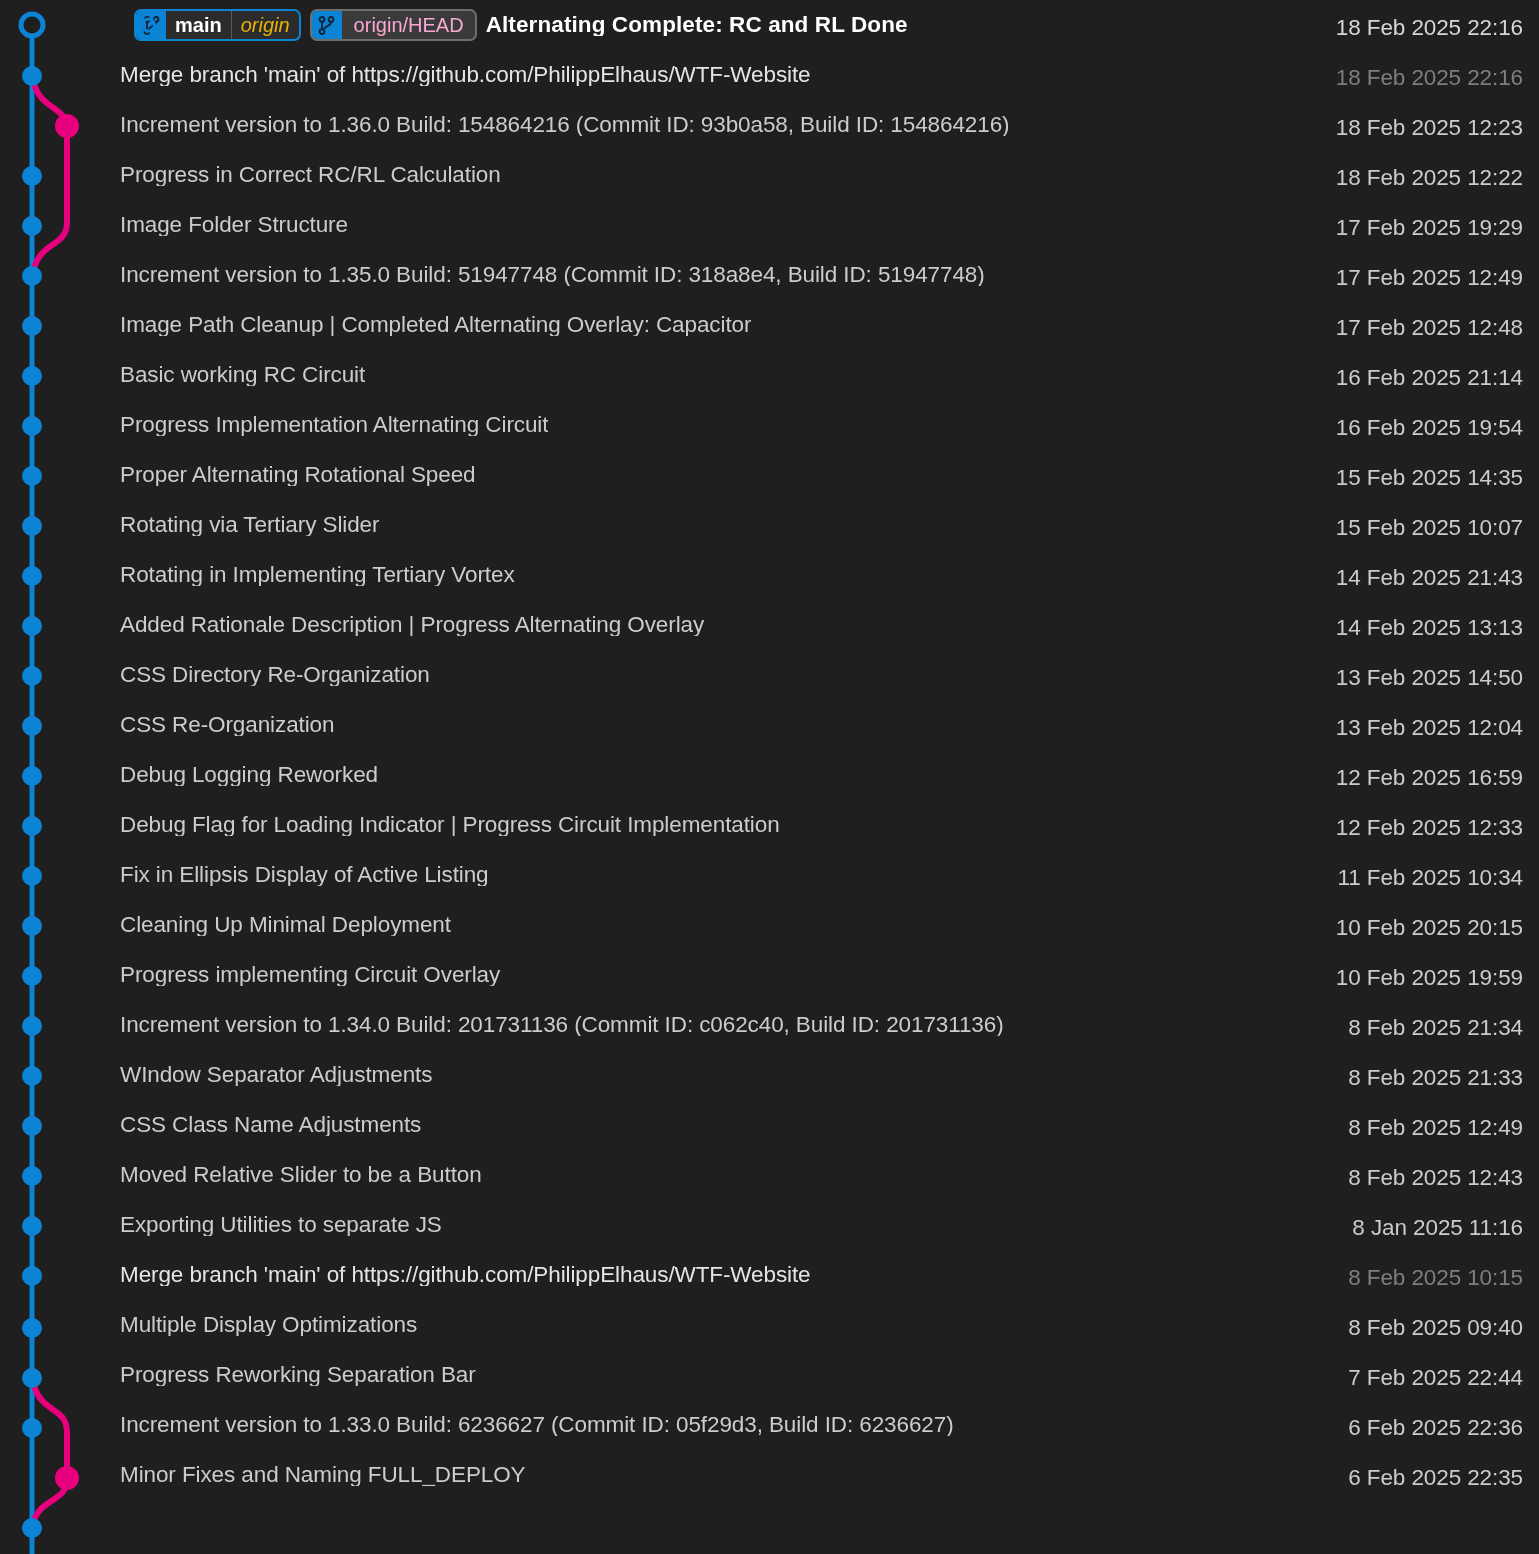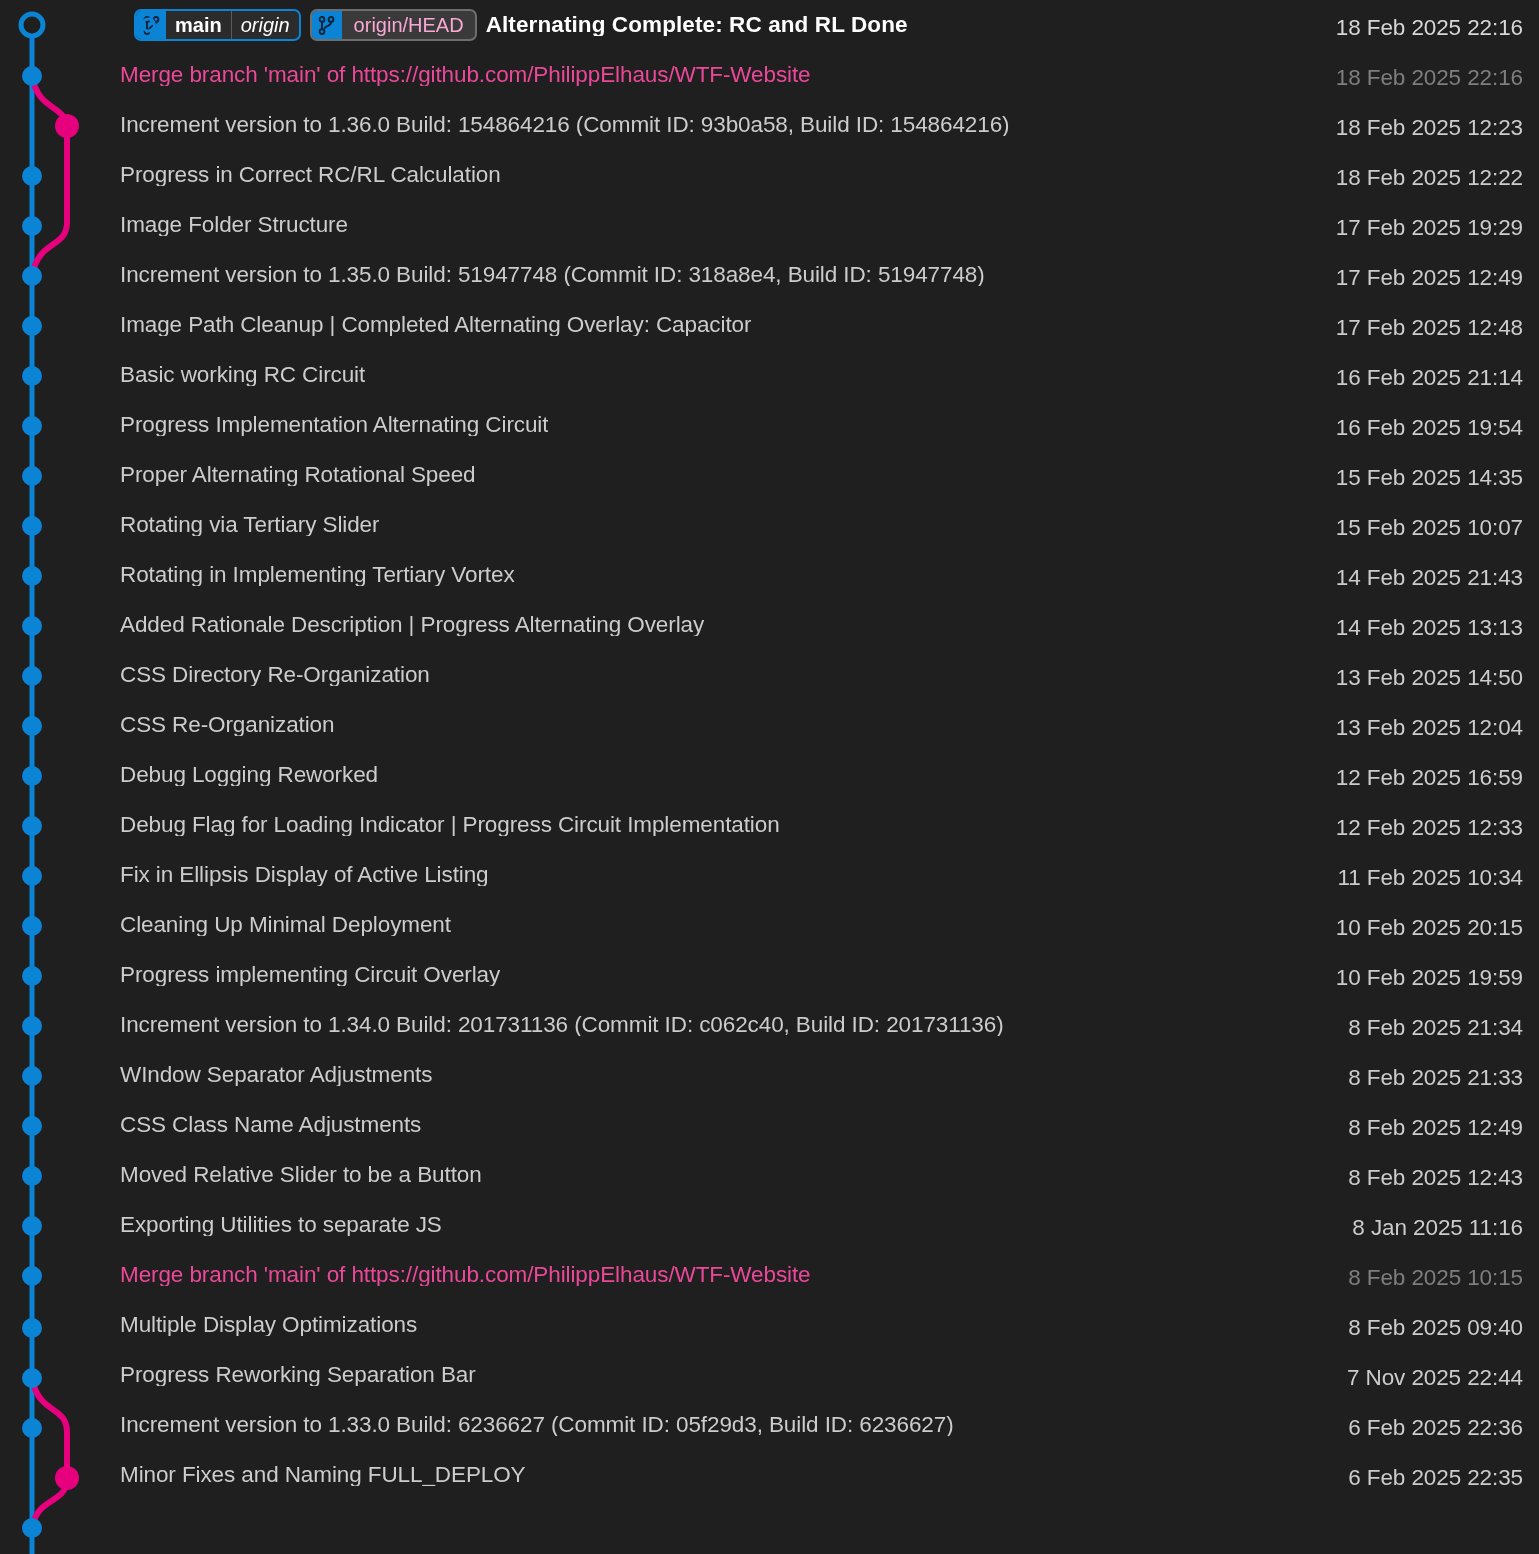--- a/index.html
+++ b/index.html
@@ -64,21 +64,21 @@
     white-space: nowrap;
     overflow: hidden;
     text-overflow: ellipsis;
     letter-spacing: -0.1px;
   }
   .commit-row.is-head .commit-subject {
     color: #ffffff;
     font-weight: bold;
     letter-spacing: 0.1px;
   }
-  .commit-row.is-merge .commit-subject { color: #ec4899; }
+  .commit-row.is-merge .commit-subject { color: #e5e5e5; }
 
   .commit-date {
     flex: 0 0 auto;
     width: 225px;
     text-align: right;
     font-size: 22.5px;
     line-height: 1;
     color: #cccccc;
     white-space: nowrap;
     letter-spacing: -0.1px;
@@ -130,21 +130,21 @@
   .ref-seg {
     display: flex;
     align-items: center;
     padding: 0 9px;
     color: #e6e6e6;
     white-space: nowrap;
   }
   .ref-seg.seg-name { font-weight: bold; color: #ffffff; }
   .ref-seg.seg-remote {
     font-style: italic;
-    color: #ffffff;
+    color: #eab308;
     border-left: 1px solid #5a5a5a;
   }
   .ref-seg.seg-plain { color: #f9a8d4; padding: 0 11px 0 12px; }
 </style>
 </head>
 <body>
 
 <div id="graph-root">
 
   <div id="graph-gutter">
@@ -388,21 +388,21 @@
         <div class="commit-row">
           <div class="row-main">
             <span class="commit-subject">Multiple Display Optimizations</span>
           </div>
           <span class="commit-date">8 Feb 2025 09:40</span>
         </div>
         <div class="commit-row">
           <div class="row-main">
             <span class="commit-subject">Progress Reworking Separation Bar</span>
           </div>
-          <span class="commit-date">7 Nov 2025 22:44</span>
+          <span class="commit-date">7 Feb 2025 22:44</span>
         </div>
         <div class="commit-row">
           <div class="row-main">
             <span class="commit-subject">Increment version to 1.33.0 Build: 6236627 (Commit ID: 05f29d3, Build ID: 6236627)</span>
           </div>
           <span class="commit-date">6 Feb 2025 22:36</span>
         </div>
         <div class="commit-row">
           <div class="row-main">
             <span class="commit-subject">Minor Fixes and Naming FULL_DEPLOY</span>

